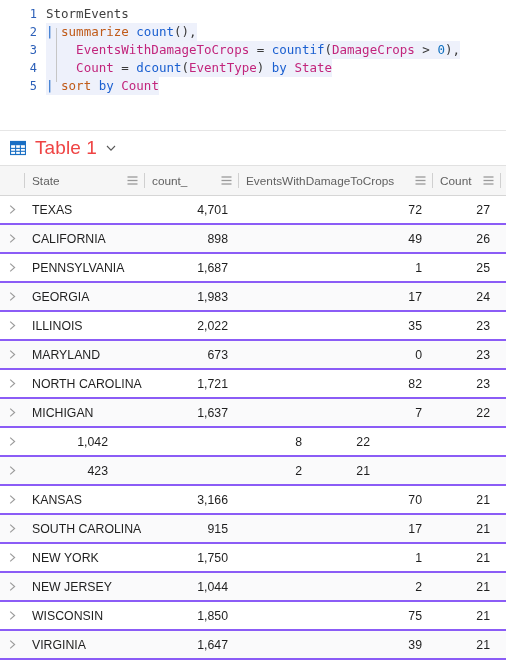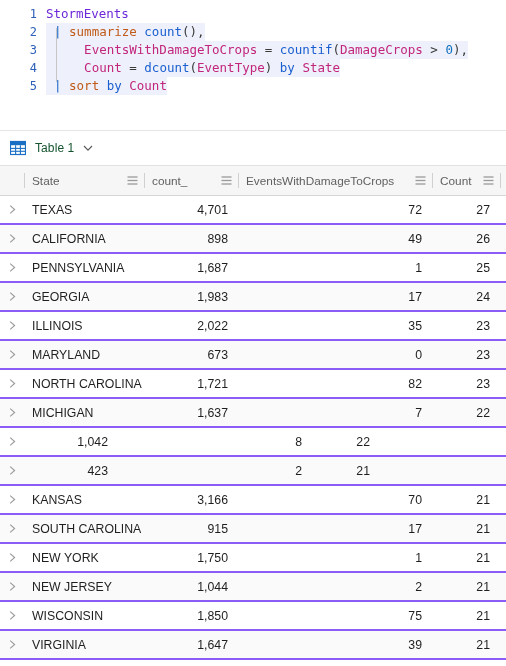--- a/index.html
+++ b/index.html
@@ -42,55 +42,55 @@
     color: #2b5fb8;
     font-size: 12px;
     vertical-align: top;
     user-select: none;
   }
   .codetext {
     display: inline-block;
     vertical-align: top;
     position: relative;
   }
-  .codetext.hl { background: #eef1fb; padding-left: 8px; }
+  .codetext.hl { background: #eef1fb; }
   
   .pipe { color: #1a66c9; }
   .guide {
     position: absolute;
     left: 56px;
     width: 1px;
     background: #c6c6c6;
   }
 
   .kw   { color: #c05a18; }       
   .fn   { color: #1a5fd0; }       
   .col  { color: #c2257c; }       
-  .tbl  { color: #6d28d9; }       
+  .tbl  { color: #404040; }       
   .op   { color: #3a3a3a; }       
   .num  { color: #0f6fbf; }
 
   
   .table-bar {
     height: 34px;
     display: flex;
     align-items: center;
     padding: 0 0 0 10px;
     background: #ffffff;
   }
   .grid-icon {
     width: 16px;
     height: 16px;
     flex: 0 0 auto;
     margin-right: 9px;
     display: block;
   }
   .table-title {
-    font-size: 12px;
-    color: #14532d;
+    font-size: 19px;
+    color: #ef4444;
     letter-spacing: .1px;
   }
   .chev-down {
     margin-left: 8px;
     display: block;
     width: 12px;
     height: 12px;
     flex: 0 0 auto;
   }
 

